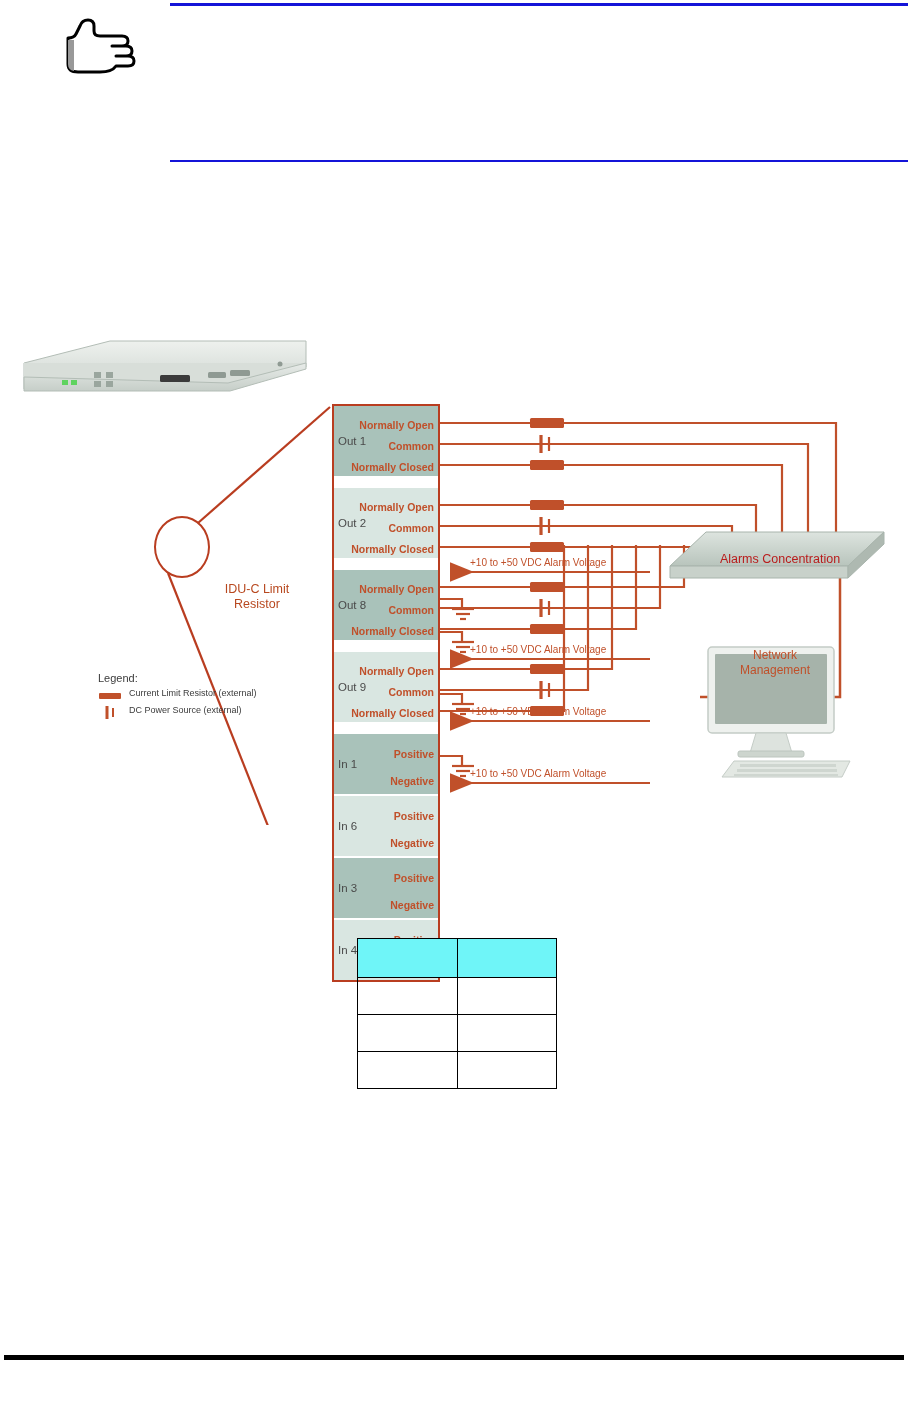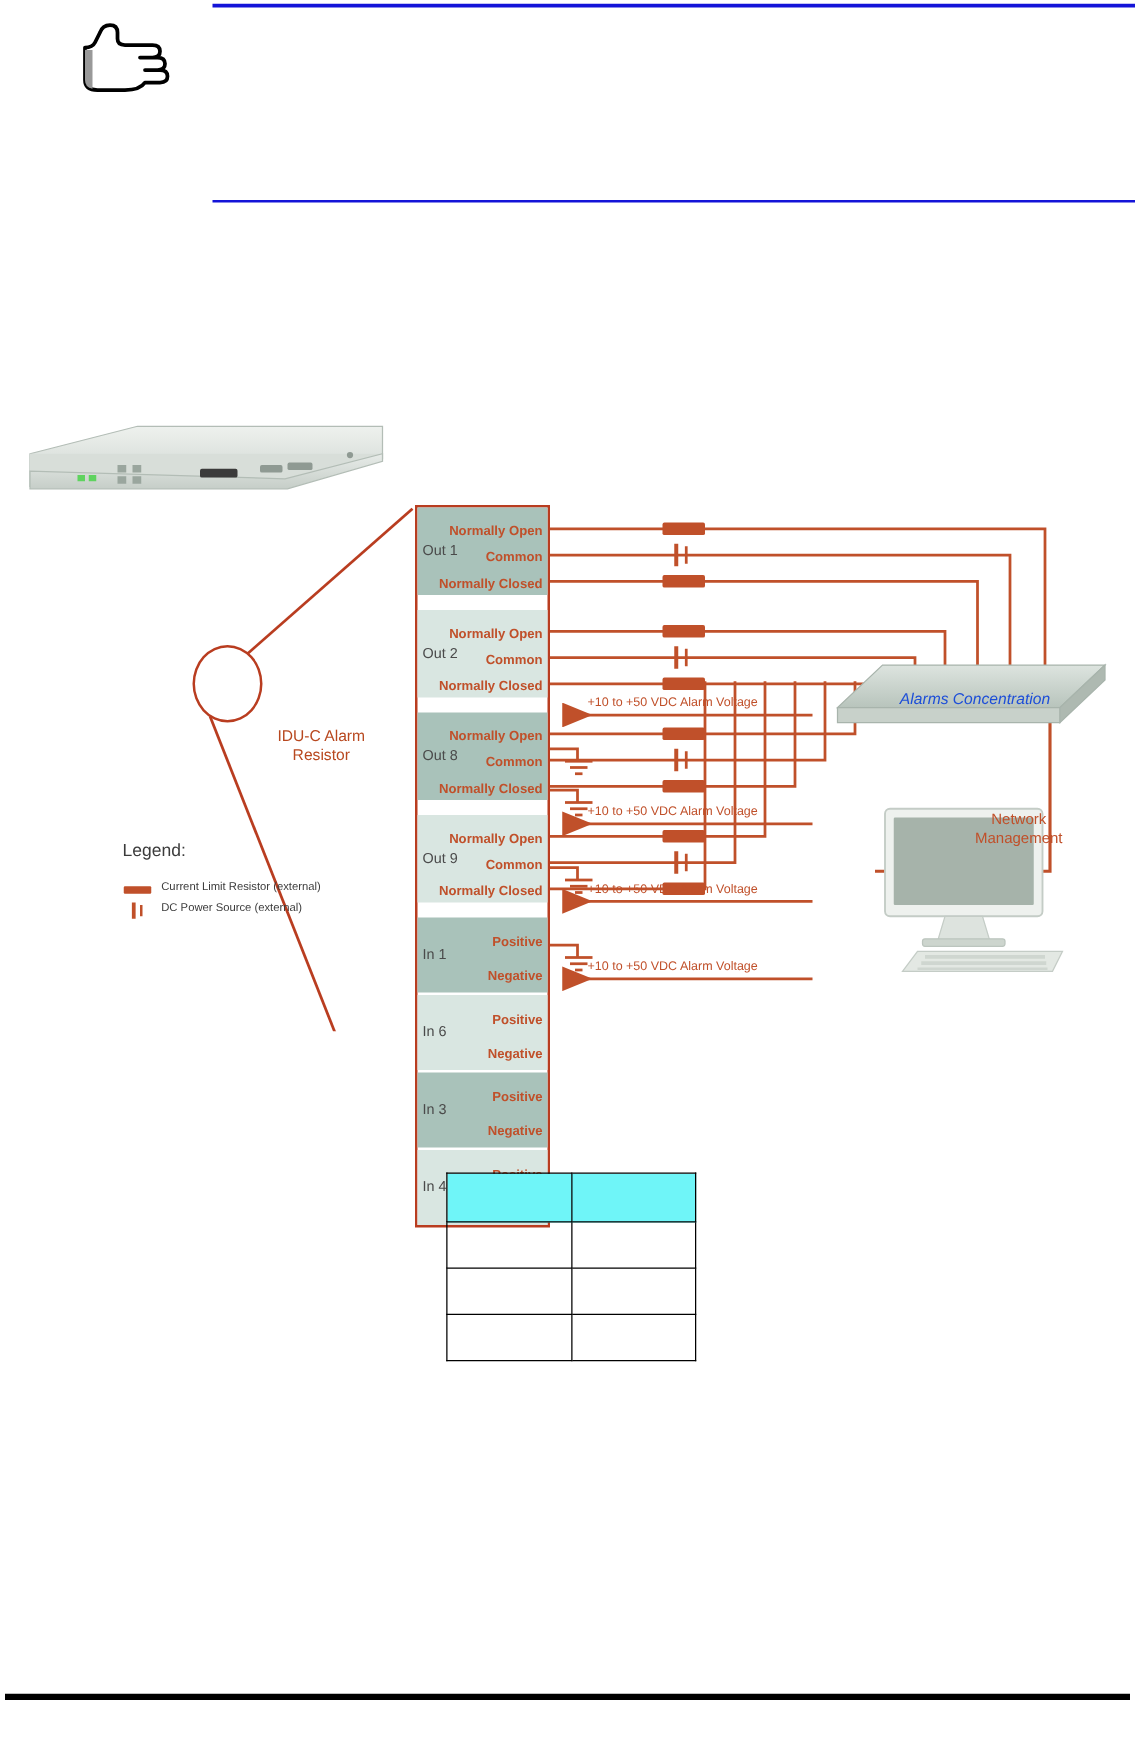--- a/index.html
+++ b/index.html
@@ -50,38 +50,38 @@
     white-space:nowrap;text-align:right;transform:translateY(-50%);
   }
 
   
   .wires{position:absolute;left:0;top:0;width:908px;height:640px;pointer-events:none;}
 
   
   .alarms-box{position:absolute;left:668px;top:345px;width:218px;height:60px;}
   .alarms-label{
     position:absolute;left:690px;top:367px;width:180px;text-align:center;
-    color:#1d4ed8;font-size:12.5px;font-style:italic;
+    color:#b91c1c;font-size:12.5px;
   }
 
   
   .monitor{position:absolute;left:700px;top:460px;width:160px;height:135px;}
   .nms-label{
     position:absolute;left:715px;top:463px;width:120px;text-align:center;
-    color:#c0502a;font-size:12px;line-height:15px;padding-left:40px;
+    color:#c0502a;font-size:12px;line-height:15px;
   }
 
   
   .vlabel{
     position:absolute;color:#c0502a;font-size:10px;white-space:nowrap;
   }
 
   
   .legend{position:absolute;left:98px;top:487px;width:180px;}
-  .legend-title{color:#3b3b3b;font-size:14px;margin-bottom:16px;}
+  .legend-title{color:#3b3b3b;font-size:11px;margin-bottom:4px;}
   .legend-row{display:flex;height:15px;margin-bottom:2px;}
   .legend-swatch{width:26px;height:15px;position:relative;margin-right:5px;}
   .legend-text{color:#3b3b3b;font-size:9px;}
 
   
   .data-table{
     position:absolute;left:357px;top:938px;width:200px;
     border-collapse:collapse;
   }
   .data-table td,.data-table th{
@@ -142,21 +142,21 @@
       </svg>
     </div>
 
     <div class="callout-circle"></div>
     <svg class="wires">
       <line x1="198" y1="338" x2="330" y2="222" stroke="#b93d20" stroke-width="2.2"></line>
       <line x1="168" y1="388" x2="330" y2="798" stroke="#b93d20" stroke-width="2.2"></line>
     </svg>
 
     <div class="idu-label">
-      <div>IDU-C Alarm</div>
+      <div>IDU-C Limit</div>
       <div>Resistor</div>
     </div>
 
     <div class="connector">
 
       <div class="seg dark" style="top:0px;height:70px;">
         <span class="grp">Out 1</span>
         <div class="pins">
           <span class="pin" style="top:19px;">Normally Open</span>
           <span class="pin" style="top:40px;">Common</span>

